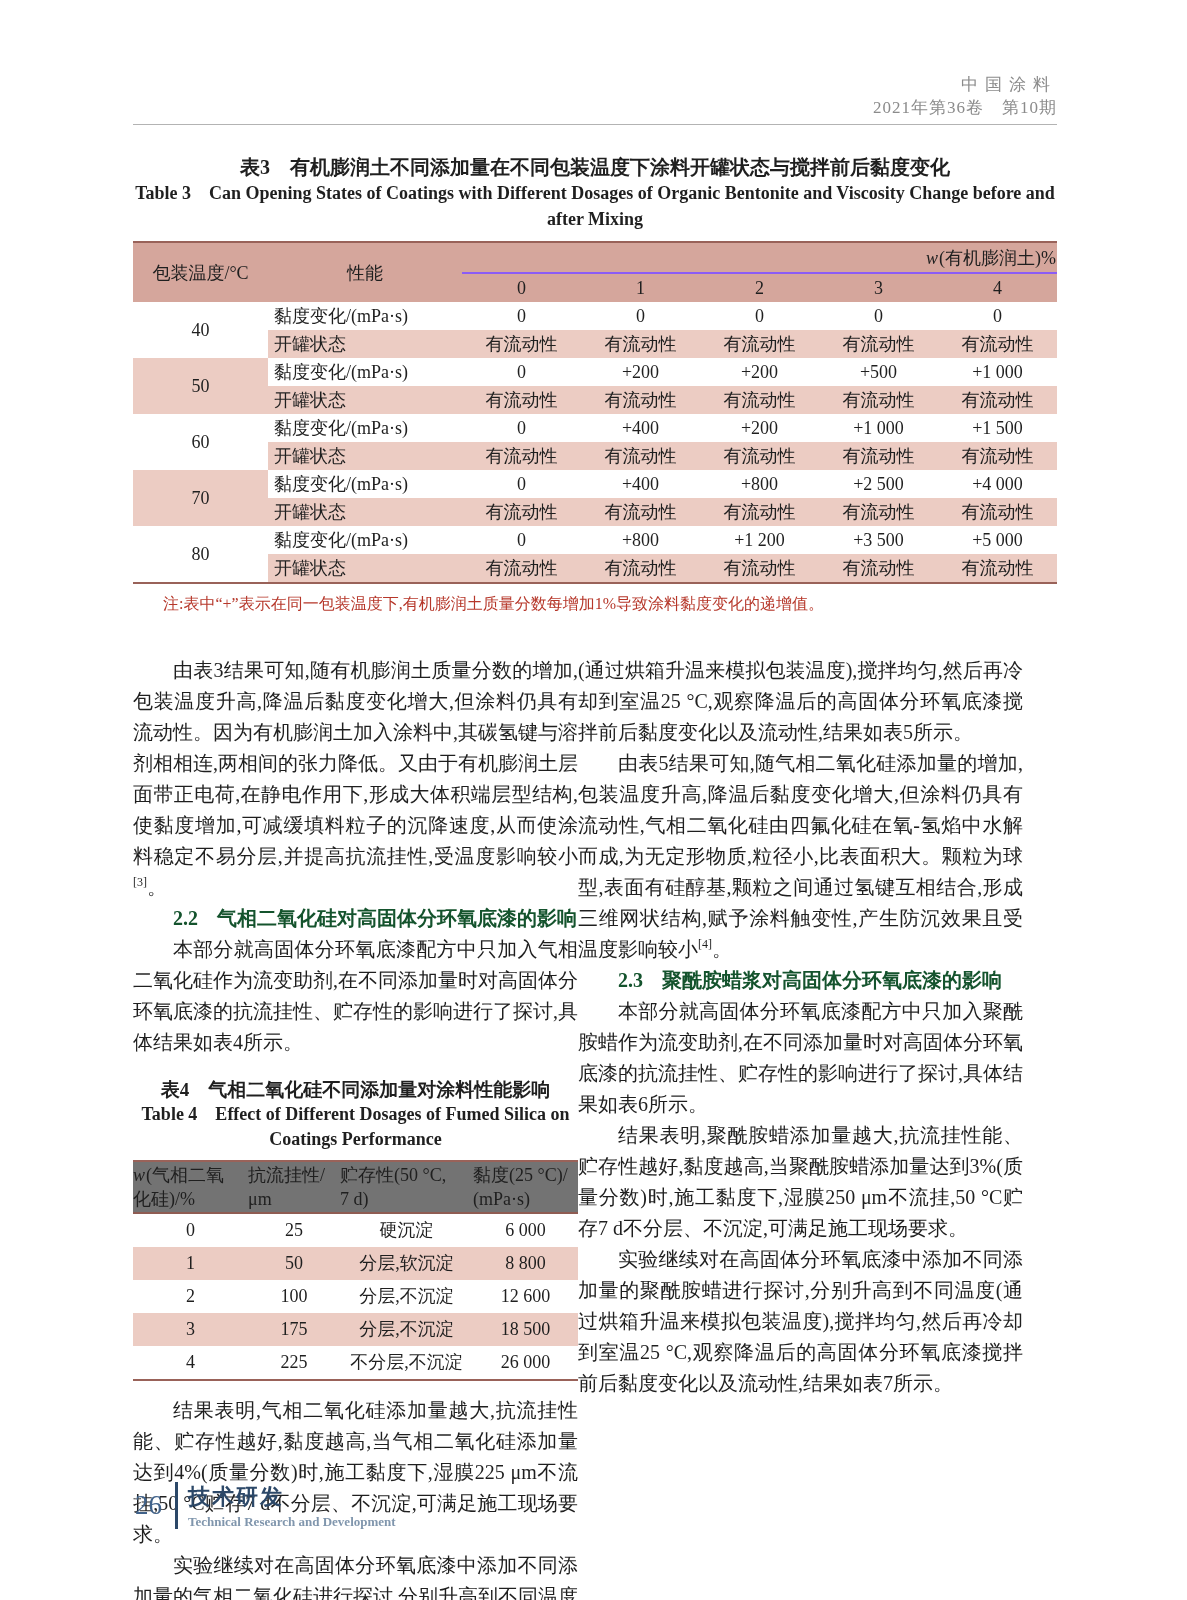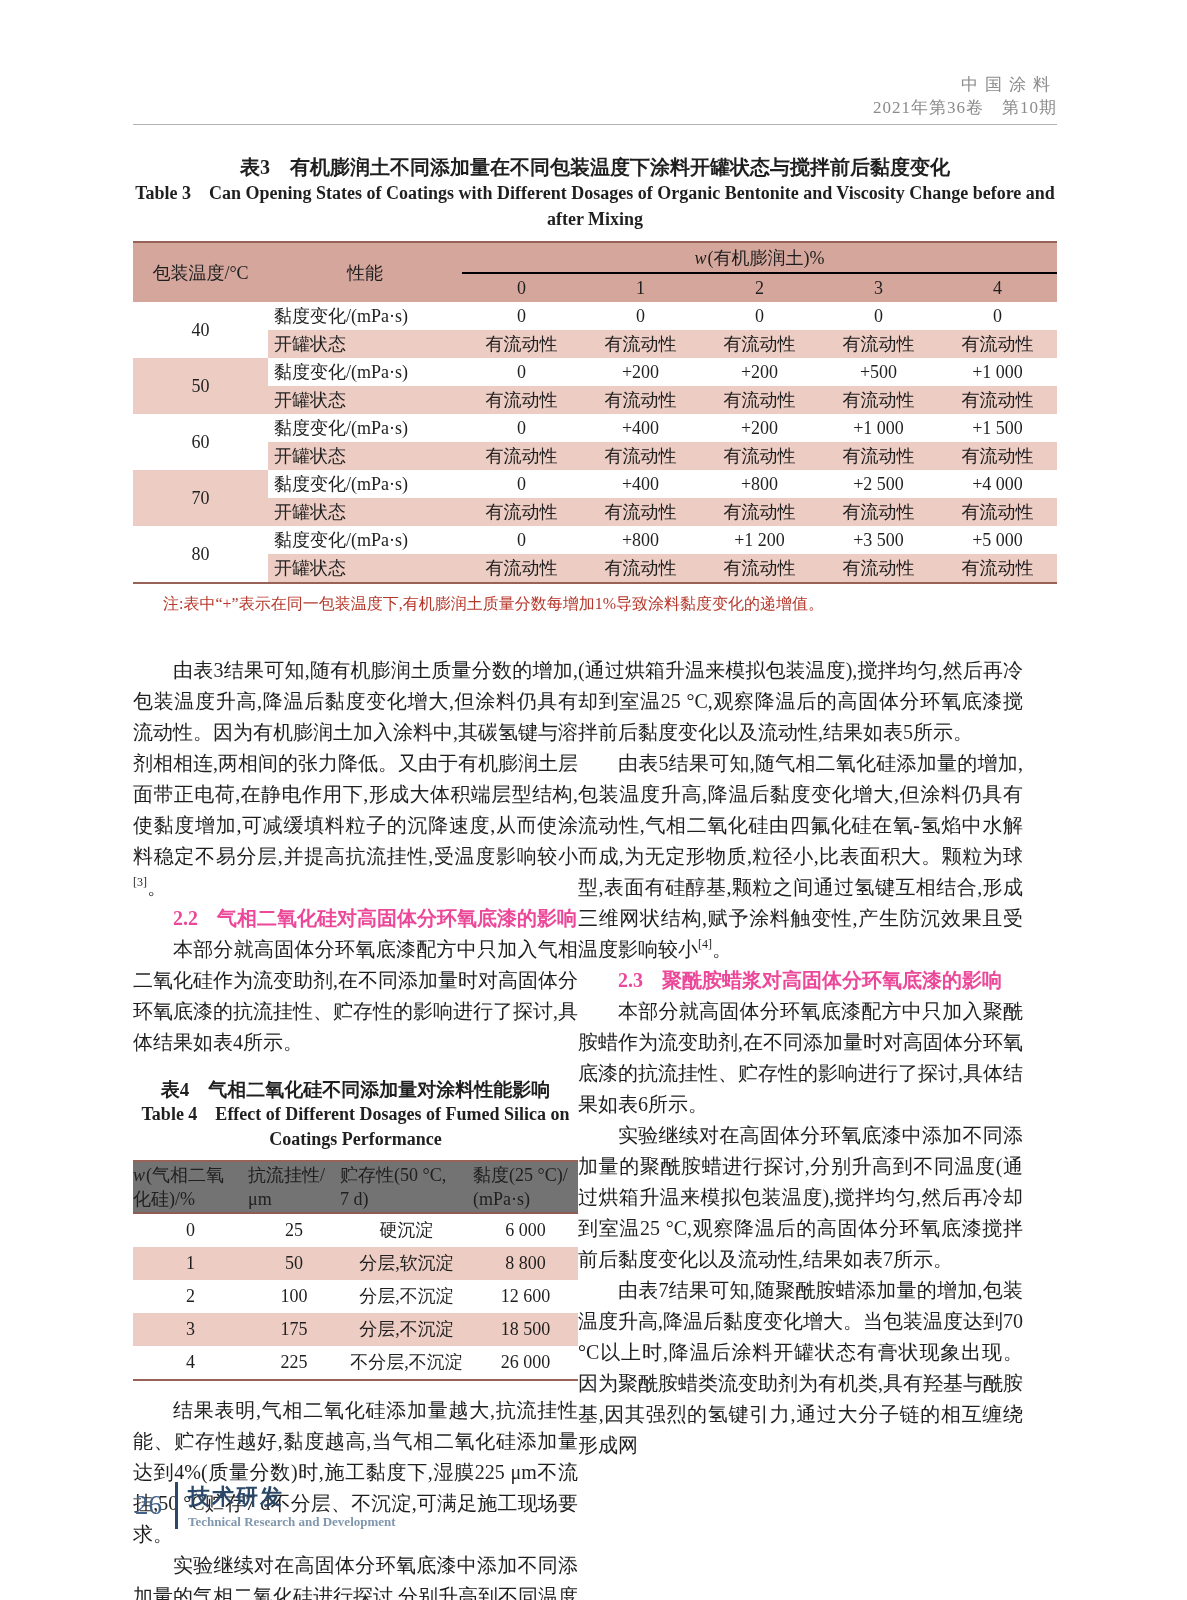--- a/index.html
+++ b/index.html
@@ -21,36 +21,36 @@
   
   .cap-zh { margin-top:29px; text-align:center; font-weight:bold; font-size:20px; line-height:26px; }
   .cap-en { text-align:center; font-weight:bold; font-size:18px; line-height:26px; }
 
   
   table { border-collapse:collapse; }
   .t3 { width:924px; margin-top:9px;
         border-top:2px solid #996259; border-bottom:2px solid #996259; font-size:18px; }
   .t3 th { background:#d5a69c; font-weight:normal; }
   .t3 thead tr.sub th { height:26px; }
-  .t3 th.groupspan { height:27px; border-bottom:2px solid #000000; }
+  .t3 th.groupspan { height:27px; border-bottom:2px solid #8b5cf6;text-align:right; }
   .t3 td { height:28px; text-align:center; padding:0; }
   .t3 td.prop { text-align:left; padding-left:6px; }
   .tint { background:#ecccc3; }
   .t3 tr.srow td { background:#ecccc3; }
   .wsym { font-style:italic; padding-right:1px; }
 
   .note { margin-top:9px; padding-left:30px; color:#b6372a; font-size:16px; line-height:22px; }
 
   
   .cols { display:flex; margin-top:40px; }
   .col { width:445px; font-size:20px; line-height:31px; text-align:justify; }
   .col p { margin:0; text-indent:2em; }
   .col p.noindent { text-indent:0; }
   sup { font-size:12px; line-height:0; }
-  .sec-head { color:#ec4899; font-weight:bold; font-size:20px; line-height:31px; margin:0; text-align:left; }
+  .sec-head { color:#14532d; font-weight:bold; font-size:20px; line-height:31px; margin:0; text-align:left; }
   .sec-num { margin-right:19px; }
 
   
   .t4cap-zh { margin-top:19px; text-align:center; font-weight:bold; font-size:19px; line-height:25px; }
   .t4cap-en { text-align:center; font-weight:bold; font-size:18px; line-height:25px; }
   .t4 { width:445px; margin-top:8px;
         border-top:2px solid #996259; border-bottom:2px solid #996259; font-size:18px; }
   .t4 th { background:#737373; font-weight:normal; height:50px; line-height:24px;
            border-bottom:2px solid #8f5c53; padding:0; }
   .t4 td { height:33px; text-align:center; padding:0; }
@@ -256,22 +256,22 @@
 
         <p class="p3" style="margin-top:14px;">结果表明,气相二氧化硅添加量越大,抗流挂性能、贮存性越好,黏度越高,当气相二氧化硅添加量达到4%(质量分数)时,施工黏度下,湿膜225 μm不流挂,50 °C贮存7 d不分层、不沉淀,可满足施工现场要求。</p>
         <p>实验继续对在高固体分环氧底漆中添加不同添加量的气相二氧化硅进行探讨,分别升高到不同温度</p>
       </div>
 
       <div class="col">
         <p class="noindent">(通过烘箱升温来模拟包装温度),搅拌均匀,然后再冷却到室温25 °C,观察降温后的高固体分环氧底漆搅拌前后黏度变化以及流动性,结果如表5所示。</p>
         <p><span>由表5结果可知,随气相二氧化硅添加量的增加,包装温度升高,降温后黏度变化增大,但涂料仍具有流动性,气相二氧化硅由四氟化硅在氧-氢焰中水解而成,为无定形物质,粒径小,比表面积大。颗粒为球型,表面有硅醇基,颗粒之间通过氢键互相结合,形成三维网状结构,赋予涂料触变性,产生防沉效果且受温度影响较小</span><sup>[4]</sup><span>。</span></p>
         <p class="sec-head"><span class="sec-num">2.3</span><span>聚酰胺蜡浆对高固体分环氧底漆的影响</span></p>
         <p>本部分就高固体分环氧底漆配方中只加入聚酰胺蜡作为流变助剂,在不同添加量时对高固体分环氧底漆的抗流挂性、贮存性的影响进行了探讨,具体结果如表6所示。</p>
+        <p>结果表明,聚酰胺蜡添加量越大,抗流挂性能、贮存性越好,黏度越高,当聚酰胺蜡添加量达到3%(质量分数)时,施工黏度下,湿膜250 μm不流挂,50 °C贮存7 d不分层、不沉淀,可满足施工现场要求。</p>
         <p>实验继续对在高固体分环氧底漆中添加不同添加量的聚酰胺蜡进行探讨,分别升高到不同温度(通过烘箱升温来模拟包装温度),搅拌均匀,然后再冷却到室温25 °C,观察降温后的高固体分环氧底漆搅拌前后黏度变化以及流动性,结果如表7所示。</p>
-        <p>由表7结果可知,随聚酰胺蜡添加量的增加,包装温度升高,降温后黏度变化增大。当包装温度达到70 °C以上时,降温后涂料开罐状态有膏状现象出现。因为聚酰胺蜡类流变助剂为有机类,具有羟基与酰胺基,因其强烈的氢键引力,通过大分子链的相互缠绕形成网</p>
       </div>
 
     </div>
   </div>
 
   <div class="footer">
     <span class="pgnum">26</span>
     <span class="vbar"></span>
     <span>
       <div class="f-zh">技术研发</div>

